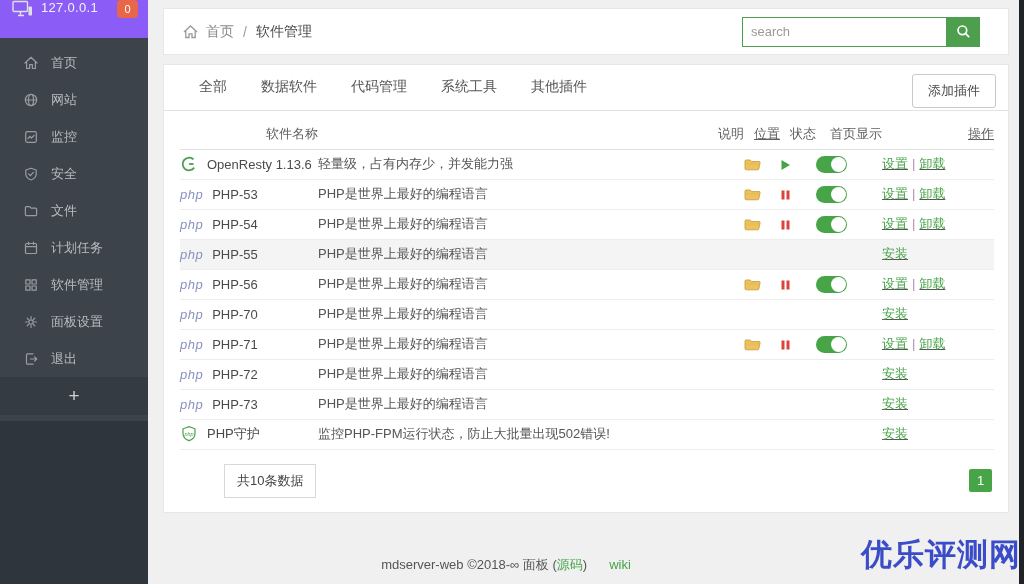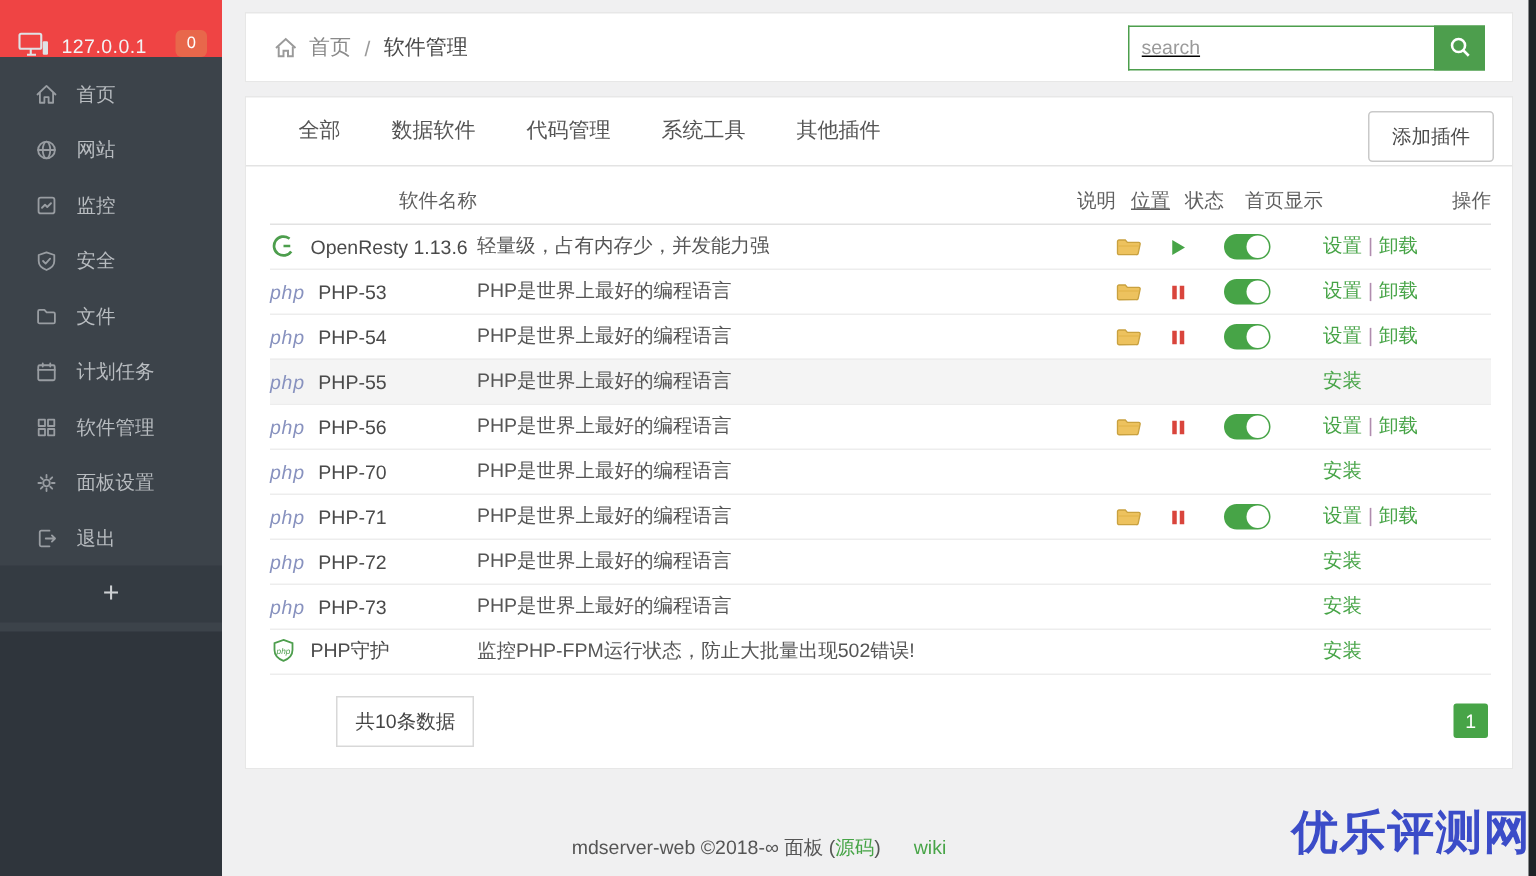--- a/index.html
+++ b/index.html
@@ -1,59 +1,59 @@
 <!DOCTYPE html>
 <html><head>
 <meta charset="utf-8">
 <style>
   * { margin:0; padding:0; box-sizing:border-box; }
   html,body { width:1024px; height:584px; overflow:hidden; font-family:"Liberation Sans", sans-serif; background:#f0f0f1; }
   body { position:relative; }
 
   
   .sidebar { position:absolute; left:0; top:0; width:148px; height:584px; background:#3c434a; }
-  .side-header { height:38px; background:#ef4444; display:flex; align-items:flex-end; padding:0 10px 0 12px; }
+  .side-header { height:38px; background:#8b5cf6; display:flex; align-items:flex-start; padding:0 10px 0 12px; }
   .side-header .host { color:#f2f3f4; font-size:13px; margin-left:8px; letter-spacing:.3px; }
   .side-badge { margin-left:auto; min-width:21px; height:18px; background:#e8674b; border-radius:4px; color:#fff; font-size:11px; display:flex; align-items:center; justify-content:center; padding:0 4px; }
   .side-menu { padding-top:6px; }
   .side-item { height:37px; display:flex; align-items:center; padding-left:23px; color:#b8bcc0; font-size:13px; cursor:pointer; }
   .side-ico { width:16px; height:16px; margin-right:12px; opacity:.75; display:inline-flex; }
   .side-ico svg { width:16px; height:16px; }
   .side-plus { height:38px; background:#343b42; display:flex; align-items:center; justify-content:center; color:#cdd0d3; font-size:19px; cursor:pointer; }
   .side-fill { position:absolute; left:0; bottom:0; top:421px; width:100%; background:#2f353c; }
 
   
   .main { position:absolute; left:148px; top:0; right:0; height:584px; }
   .scrollstrip { position:absolute; right:0; top:0; width:5px; height:584px; background:#1f2327; z-index:50; }
 
   .topcard { position:absolute; left:15px; top:8px; width:846px; height:47px; background:#fff; border:1px solid #e7e7e7; display:flex; align-items:center; }
   .breadcrumb { display:flex; align-items:center; margin-left:18px; font-size:14px; color:#8a8a8a; }
   .breadcrumb .crumb-home { margin-left:7px; }
   .breadcrumb .sep { margin:0 9px; color:#9a9a9a; }
   .breadcrumb .current { color:#4a4a4a; }
-  .searchbox { margin-left:auto; margin-right:18px; display:flex;text-decoration:underline; }
+  .searchbox { margin-left:auto; margin-right:28px; display:flex; }
   .searchbox input { width:204px; height:30px; border:1px solid #4d9e4d; border-right:none; padding:0 8px; font-size:13px; color:#333; outline:none; font-family:"Liberation Sans",sans-serif; }
   .searchbox input::placeholder { color:#9a9a9a; }
   .search-btn { width:34px; height:30px; background:#4d9e4d; border:1px solid #4d9e4d; display:flex; align-items:center; justify-content:center; cursor:pointer; }
 
   .contentcard { position:absolute; left:15px; top:64px; width:846px; background:#fff; border:1px solid #e7e7e7; padding-bottom:14px; }
   .tabs { display:flex; align-items:flex-end; border-bottom:1px solid #e3e3e3; padding-left:18px; position:relative; height:46px; }
   .tab { font-size:14px; color:#555; padding:0 17px 13px; cursor:pointer; border-bottom:2px solid transparent; margin-bottom:-1px; }
   .tab.active { color:#47a447; border-bottom-color:#47a447; }
   .add-plugin { position:absolute; right:12px; top:9px; background:#fff; border:1px solid #c9c9c9; border-radius:3px; font-size:13px; color:#4a4a4a; padding:7px 15px; cursor:pointer; font-family:"Liberation Sans",sans-serif; }
 
   table.soft { width:814px; margin:8px 16px 0; border-collapse:collapse; table-layout:fixed; }
   table.soft th { font-size:13px; font-weight:400; color:#5f5f5f; text-align:right; height:30px; border-bottom:1px solid #e2e2e2; padding:0; }
   table.soft td { font-size:13px; color:#555; height:30px; border-bottom:1px solid #ededed; padding:0; }
   tr.hl td { background:#f4f4f4; }
   .col-name { width:138px; }
   .col-loc { width:36px;text-decoration:underline; }
   .col-status { width:36px; }
   .col-home { width:66px; }
-  .col-ops { width:112px; text-align:left; }
+  .col-ops { width:112px; text-align:left;text-decoration:underline; }
   .name-wrap { display:flex; align-items:center; }
   .soft-ico { width:18px; height:18px; margin-right:9px; display:inline-flex; align-items:center; justify-content:center; flex:none; }
   .php-logo { font-style:italic; color:#8892bf; font-size:13px; margin-right:9px; letter-spacing:.5px; }
   .soft-name { color:#4a4a4a; }
   td.desc { color:#666; }
   .toggle { width:31px; height:17px; background:#47a447; border-radius:9px; position:relative; display:inline-block; vertical-align:middle; cursor:pointer; }
   .toggle::after { content:""; position:absolute; right:1px; top:1px; width:15px; height:15px; background:#fff; border-radius:50%; }
   a.oplink { color:#47a447; text-decoration:none; cursor:pointer; }
   .opsep { color:#b08cae; margin:0 4px; }
 

